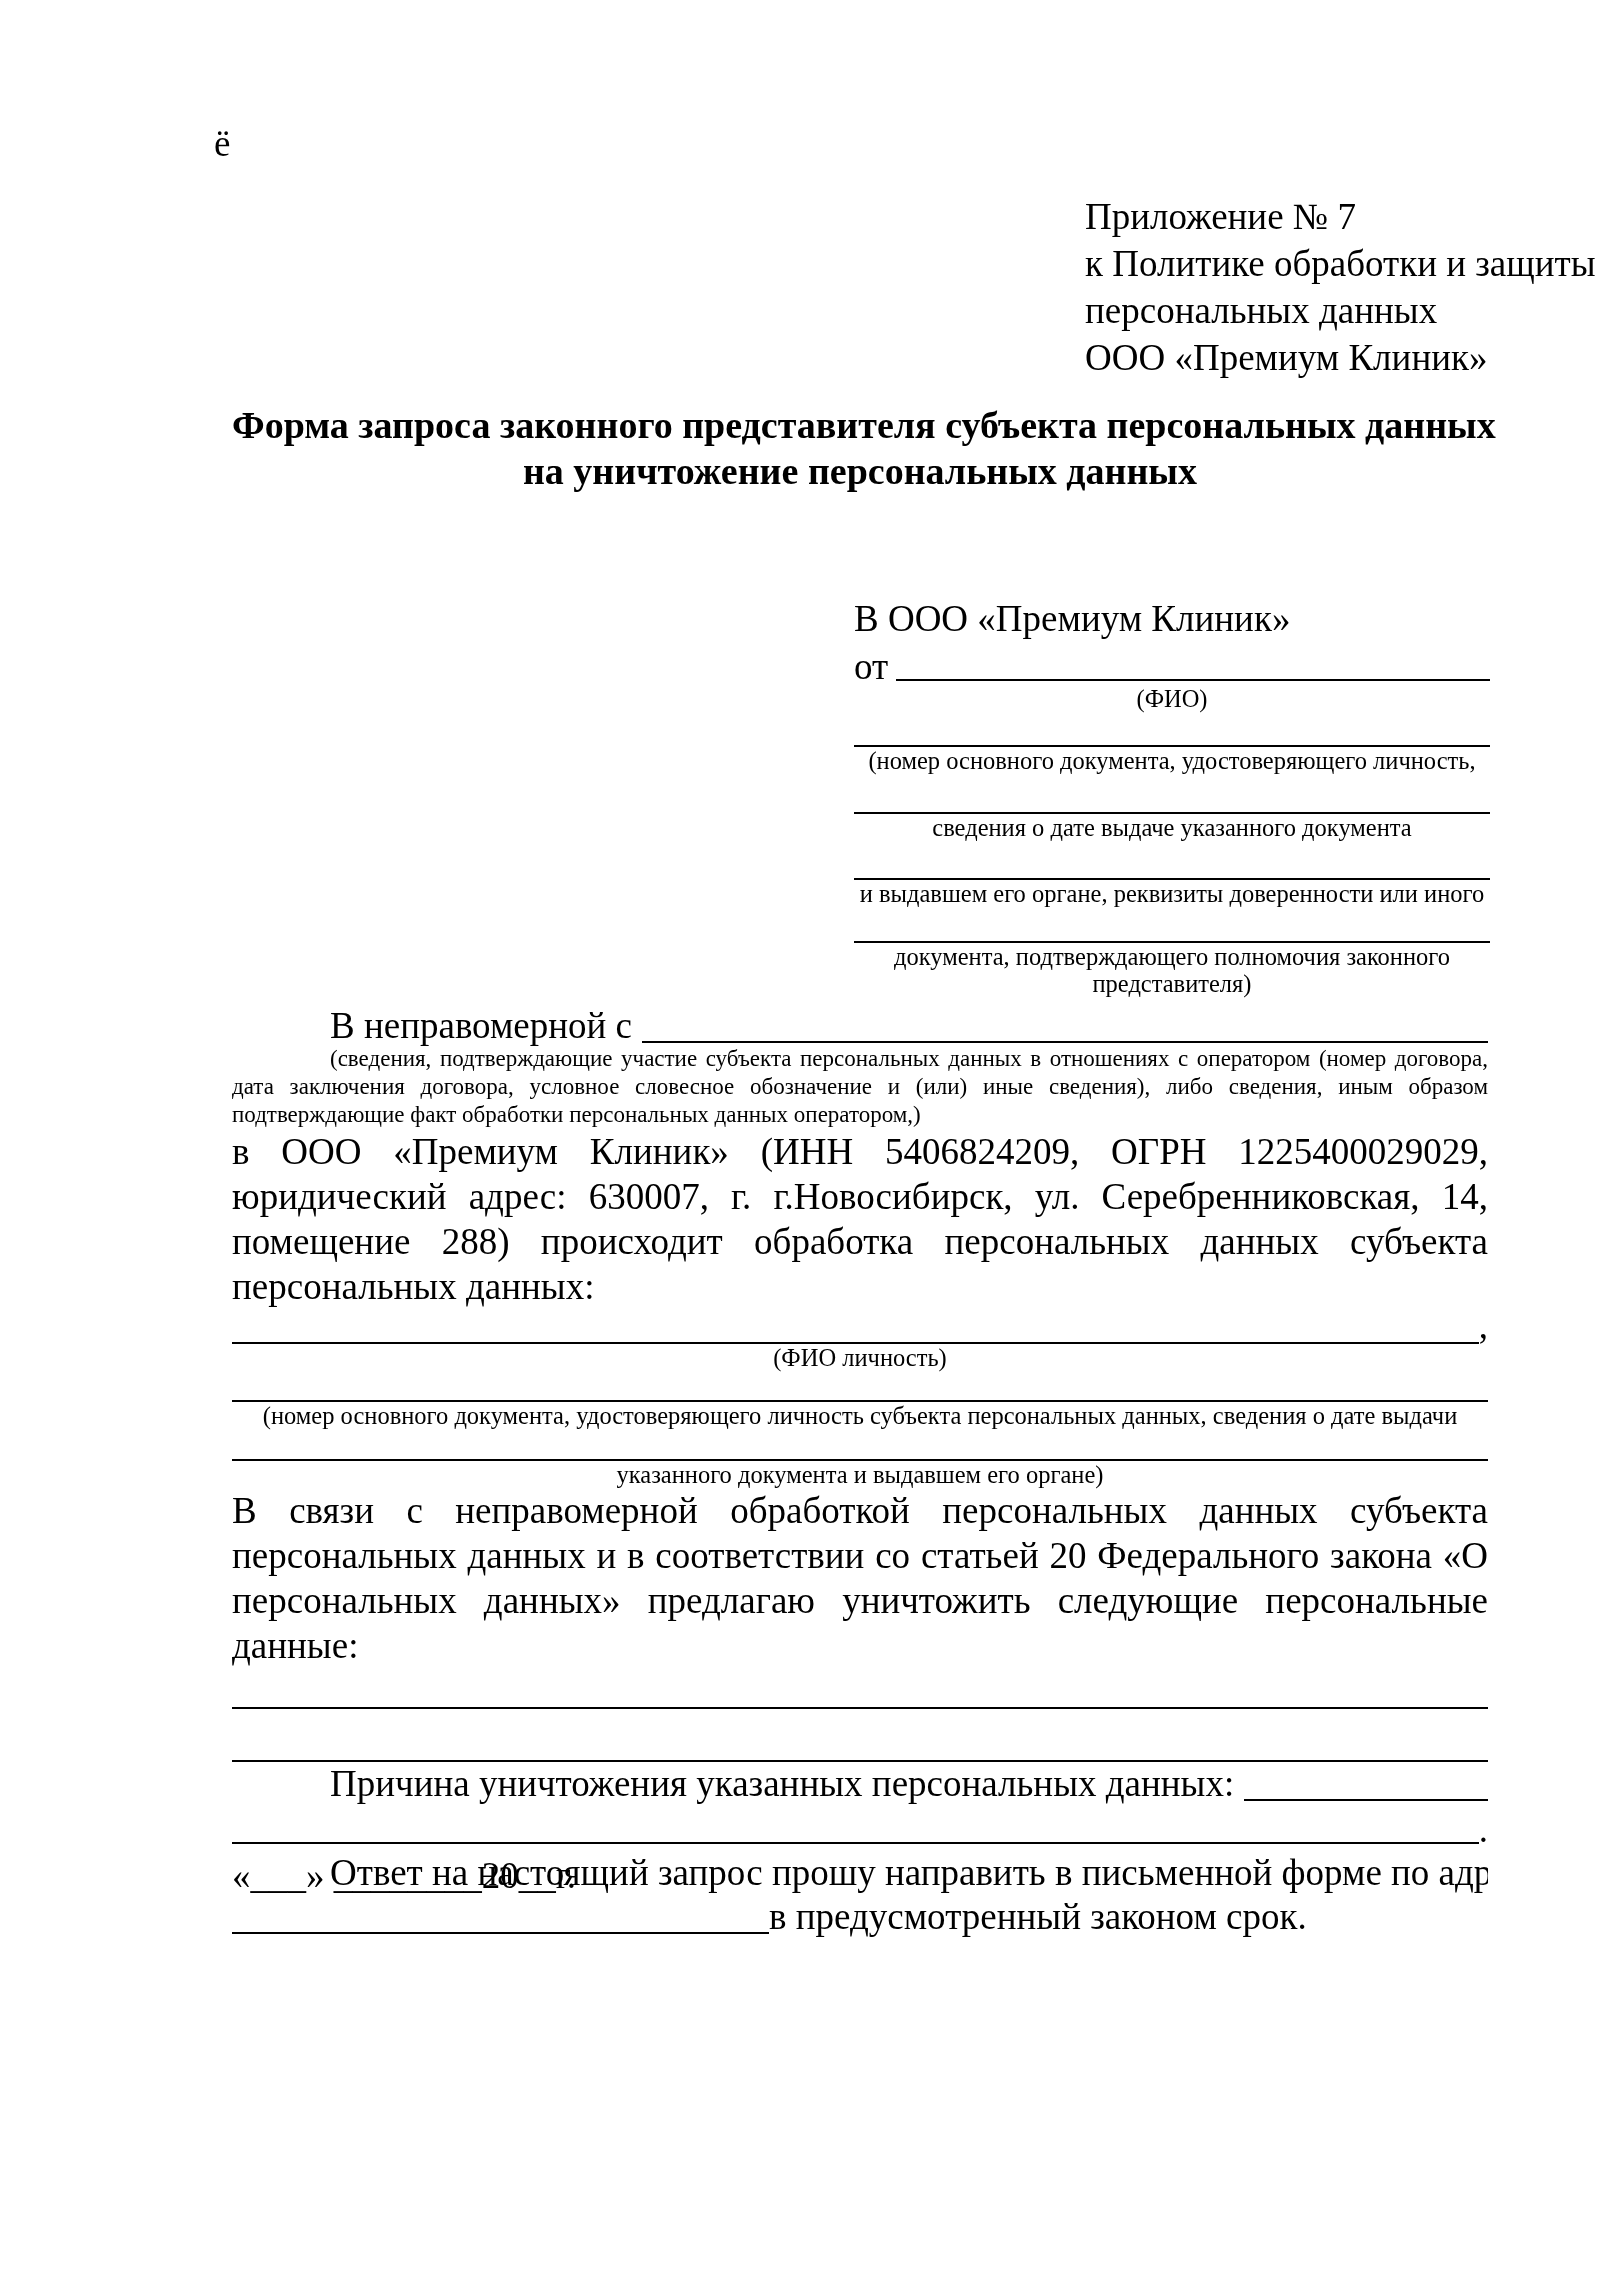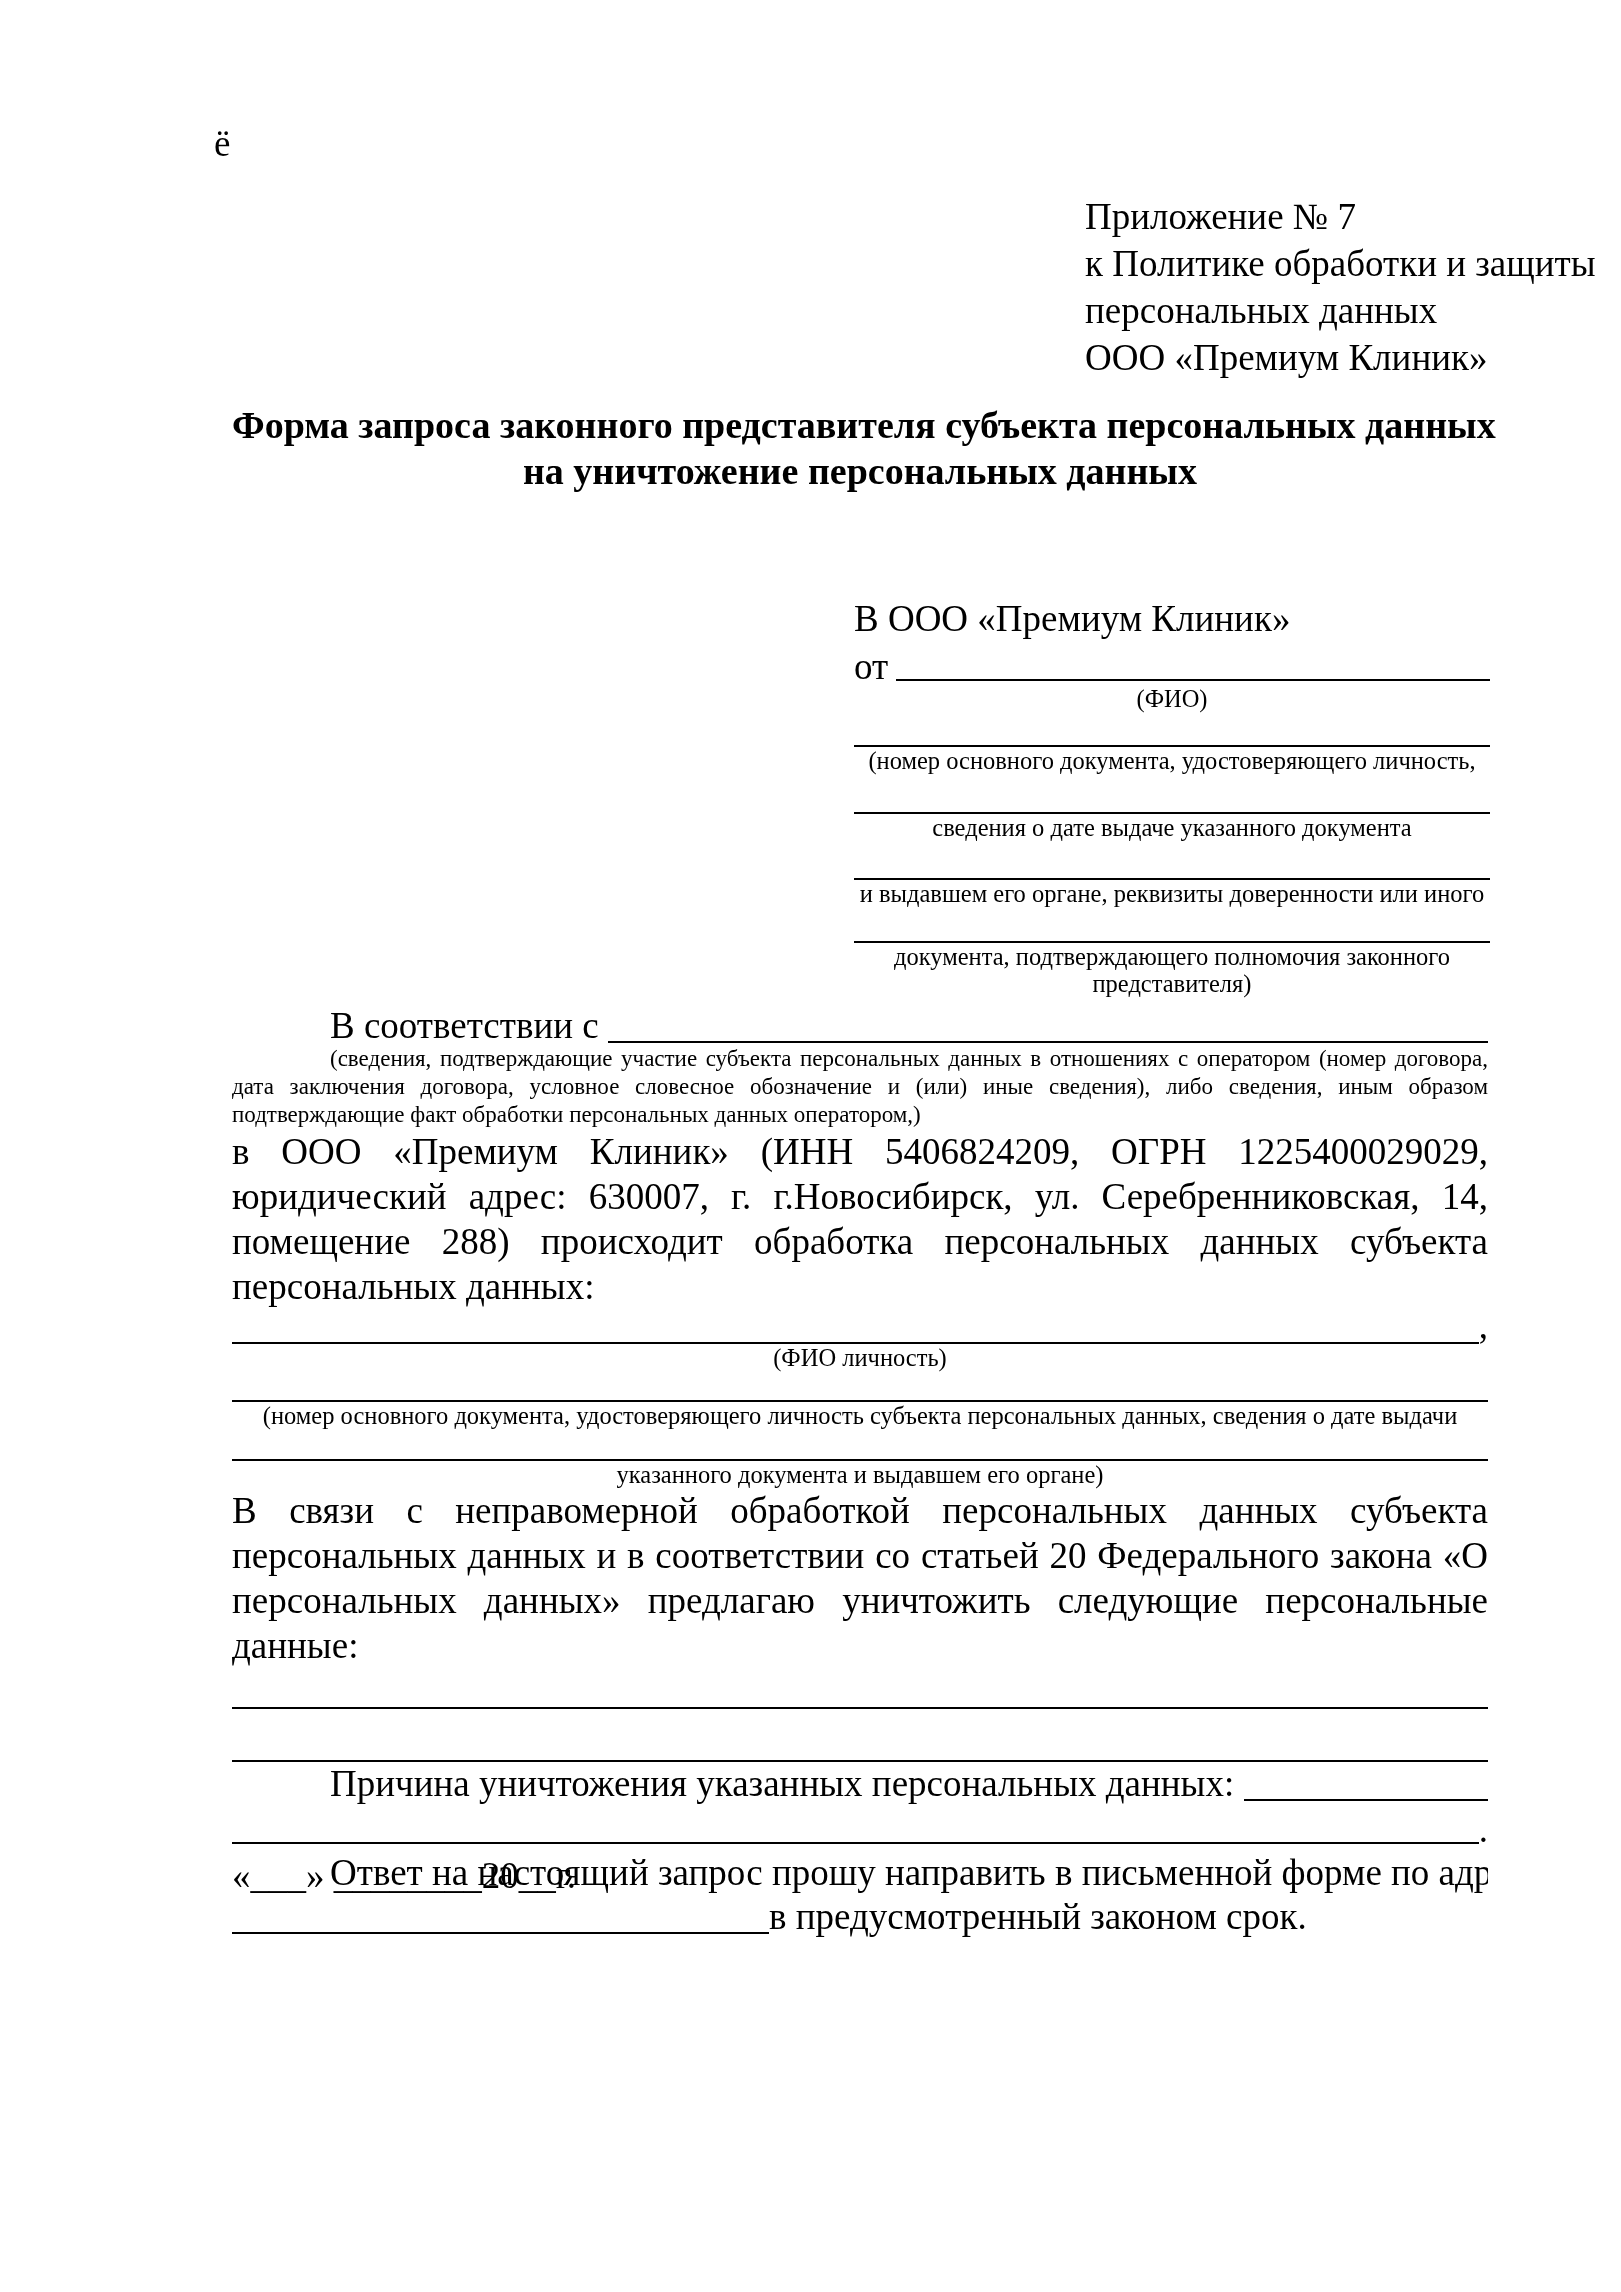--- a/index.html
+++ b/index.html
@@ -112,21 +112,21 @@
     <div class="cap">сведения о дате выдаче указанного документа</div>
     <div class="arule h38"></div>
     <div class="cap">и выдавшем его органе, реквизиты доверенности или иного</div>
     <div class="arule h34"></div>
     <div class="cap">документа, подтверждающего полномочия законного представителя)</div>
   </div>
 
   <div class="body-col">
 
     <div class="acc-row">
-      <span class="acc-label">В соответствии с</span>
+      <span class="acc-label">В неправомерной с</span>
       <span class="acc-rule"></span>
     </div>
 
     <div class="small-par">(сведения, подтверждающие участие субъекта персональных данных в отношениях с оператором (номер договора, дата заключения договора, условное словесное обозначение и (или) иные сведения), либо сведения, иным образом подтверждающие факт обработки персональных данных оператором,)</div>
 
     <div class="par">в ООО «Премиум Клиник» (ИНН 5406824209, ОГРН 1225400029029, юридический адрес: 630007, г. г.Новосибирск, ул. Серебренниковская, 14, помещение 288) происходит обработка персональных данных субъекта персональных данных:</div>
 
     <div class="rule-row gap36">
       <span class="rule-flex"></span>
       <span>,</span>

